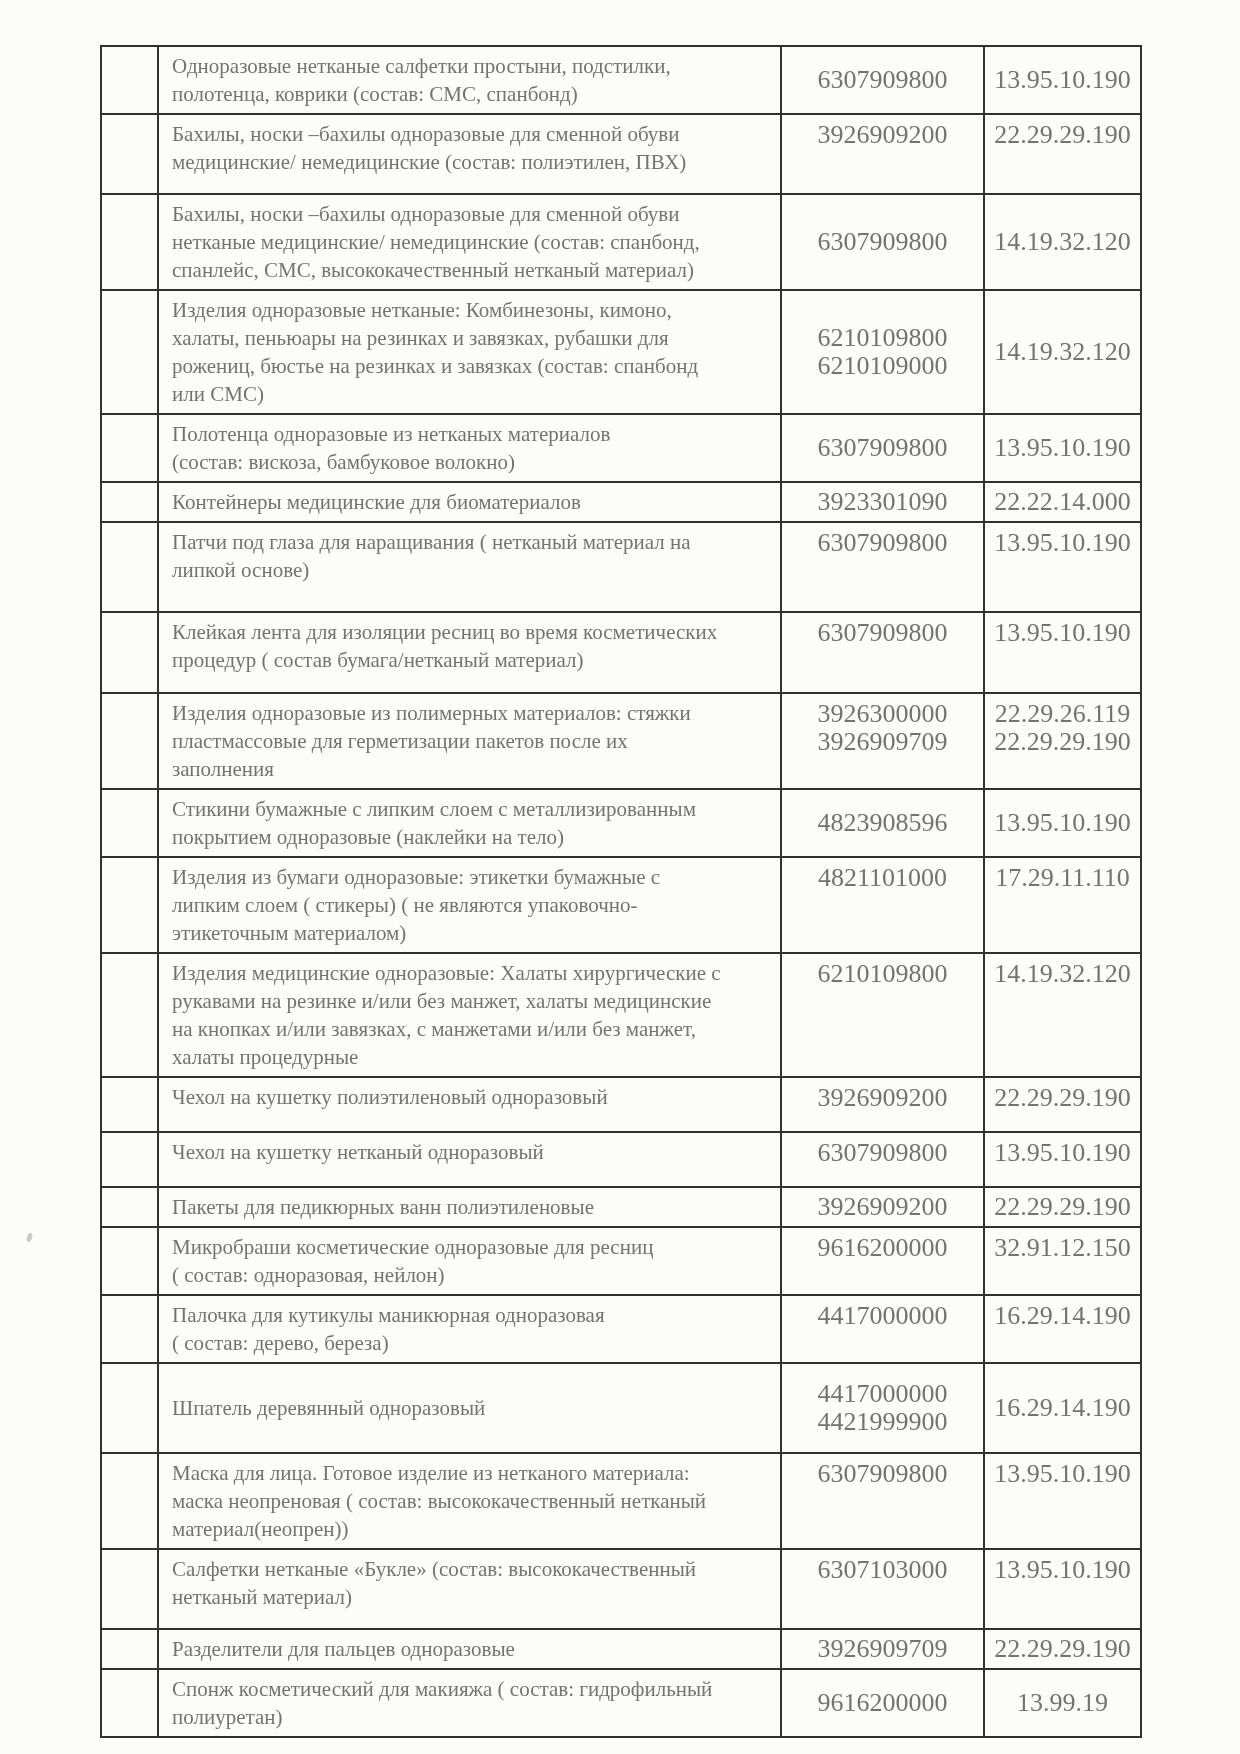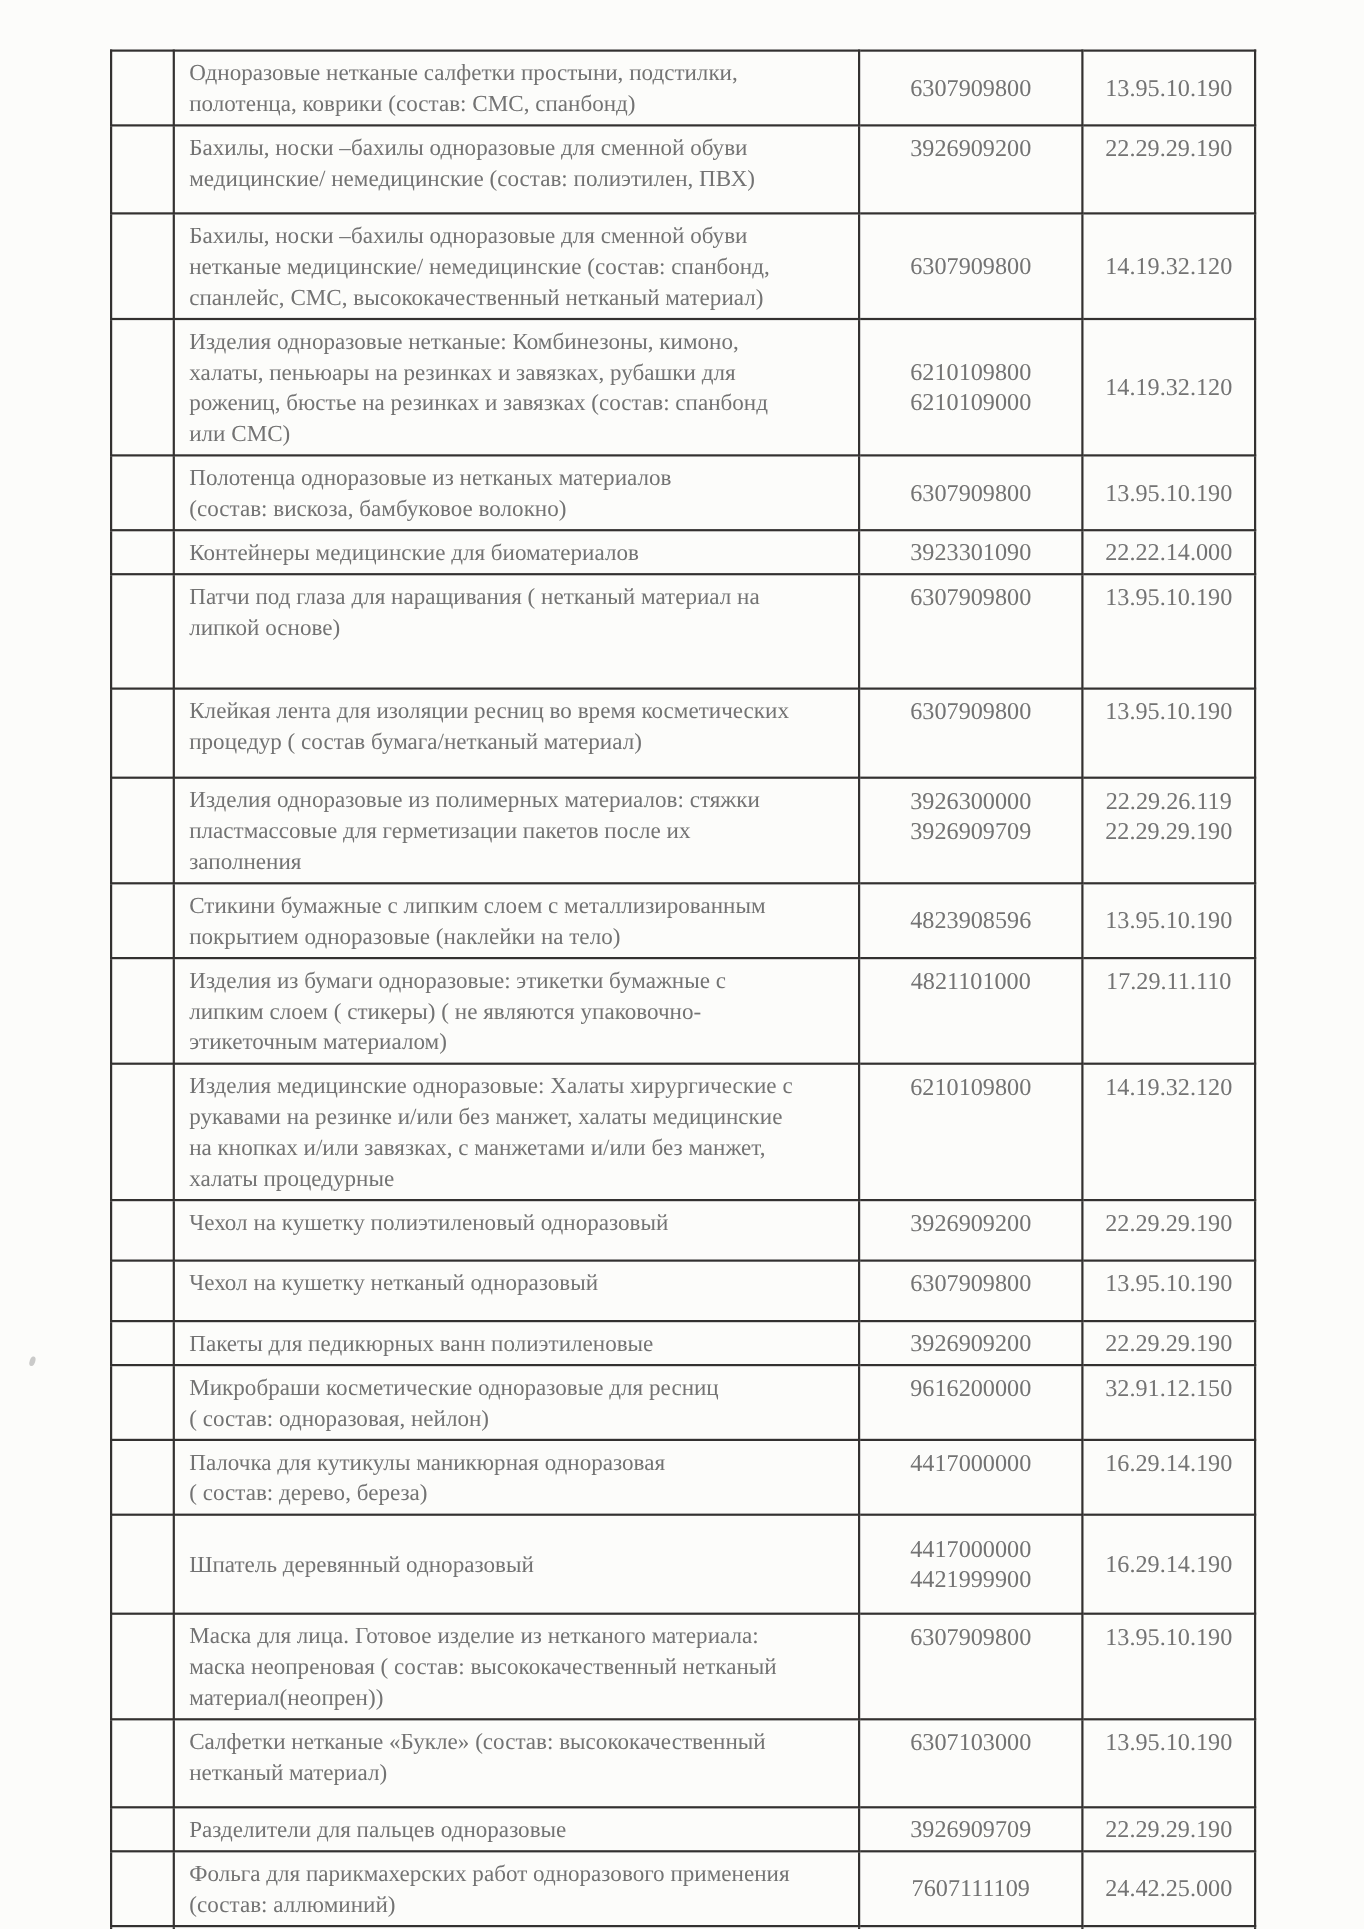--- a/index.html
+++ b/index.html
@@ -29,21 +29,21 @@
     overflow:hidden;
   }
   td.c-desc{
     font-size:21px;
     line-height:28px;
     padding:5px 30px 5px 13px;
     white-space:pre-line;
     text-align:left;
   }
   td.c-code{
-    font-size:22px;
+    font-size:26px;
     line-height:28px;
     text-align:center;
     white-space:pre-line;
     padding:6px 2px;
   }
   tr.vm td.c-code{vertical-align:middle;padding:0 2px;}
   tr.dvm td.c-desc{vertical-align:middle;padding:0 30px 0 13px;}
   .artifact{
     position:absolute;
     left:27px;top:1233px;
@@ -105,21 +105,21 @@
 (состав: вискоза, бамбуковое волокно)</td>
           <td class="c-code">6307909800</td>
           <td class="c-code c-okpd">13.95.10.190</td>
         </tr>
         <tr class="vm" style="height: 33px;">
           <td class="c-num"></td>
           <td class="c-desc">Контейнеры медицинские для биоматериалов</td>
           <td class="c-code">3923301090</td>
           <td class="c-code c-okpd">22.22.14.000</td>
         </tr>
-        <tr style="height: 104px; border-radius: 25px;">
+        <tr style="height: 90px; border-radius: 25px;">
           <td class="c-num"></td>
           <td class="c-desc">Патчи под глаза для наращивания ( нетканый материал на
 липкой основе)</td>
           <td class="c-code">6307909800</td>
           <td class="c-code c-okpd">13.95.10.190</td>
         </tr>
         <tr style="height: 81px; padding-left: 28px;">
           <td class="c-num"></td>
           <td class="c-desc">Клейкая лента для изоляции ресниц во время косметических
 процедур ( состав бумага/нетканый материал)</td>
@@ -213,27 +213,20 @@
 нетканый материал)</td>
           <td class="c-code">6307103000</td>
           <td class="c-code c-okpd">13.95.10.190</td>
         </tr>
         <tr class="vm" style="height: 35px;">
           <td class="c-num"></td>
           <td class="c-desc">Разделители для пальцев одноразовые</td>
           <td class="c-code">3926909709</td>
           <td class="c-code c-okpd">22.29.29.190</td>
         </tr>
-        <tr class="vm" style="height: 52px;">
-          <td class="c-num"></td>
-          <td class="c-desc">Фольга для парикмахерских работ одноразового применения
-(состав: аллюминий)</td>
-          <td class="c-code">7607111109</td>
-          <td class="c-code c-okpd">24.42.25.000</td>
-        </tr>
         <tr class="vm" style="height: 55px;">
           <td class="c-num"></td>
           <td class="c-desc">Спонж косметический для макияжа ( состав: гидрофильный
 полиуретан)</td>
           <td class="c-code">9616200000</td>
           <td class="c-code c-okpd">13.99.19</td>
         </tr>
       </tbody>
   </table>
 

